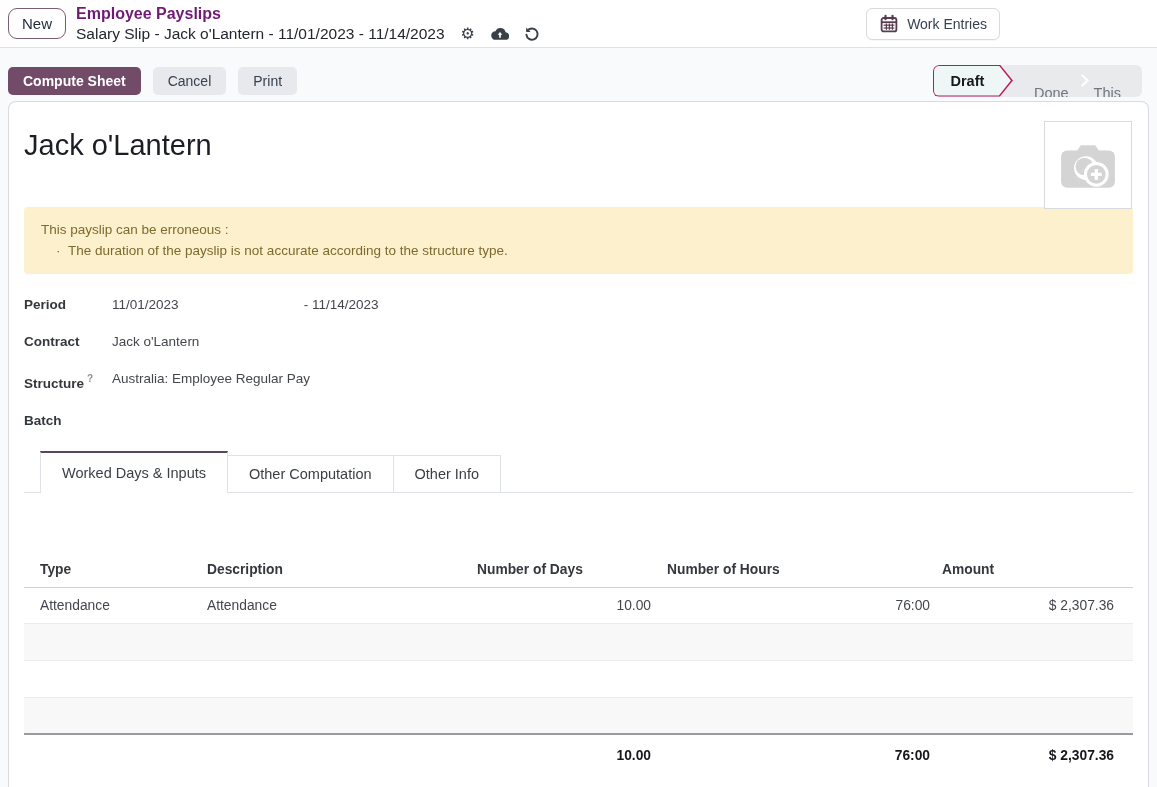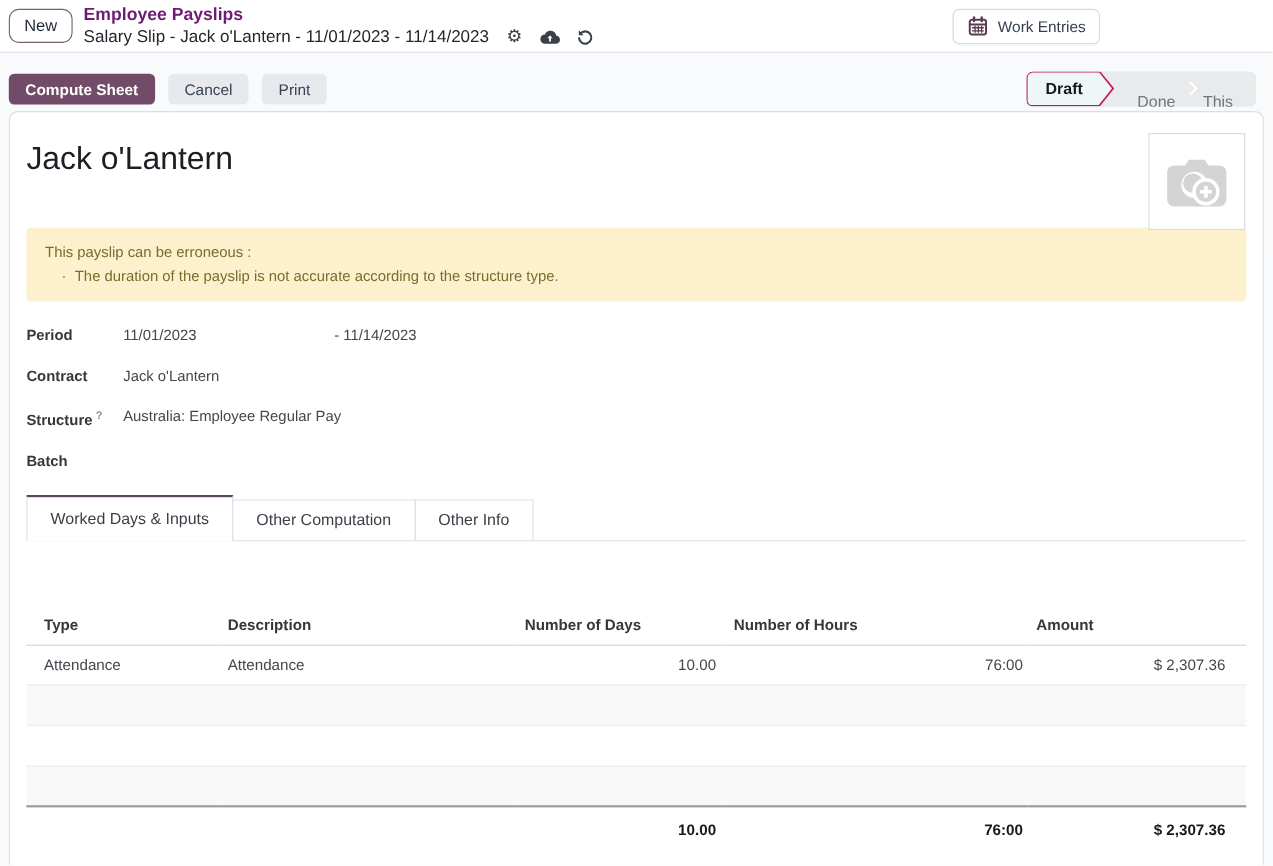--- a/index.html
+++ b/index.html
@@ -64,21 +64,21 @@
   .field-row { display:flex; margin-bottom:16px; line-height:21px; font-size:13.5px; min-height:21px; }
   .field-label { width:88px; font-weight:700; color:#34383d; flex-shrink:0; }
   .field-value { color:#43474d; }
   .date-from { display:inline-block; width:188px; }
   .help-sup { color:#8f8f8f; font-size:10px; vertical-align:super; margin-left:3px; font-weight:600; }
 
   
   .tabs { margin-top:20px; display:flex; align-items:flex-end; border-bottom:1px solid #dee2e6; }
   .tab { padding:10px 21px; font-size:14.5px; color:#3a3f45; border:1px solid #dee2e6; border-bottom:none;
          margin-left:-1px; cursor:pointer; background:transparent; }
-  .tab:first-child { margin-left:0; }
+  .tab:first-child { margin-left:16px; }
   .tab.active { background:#fff; border-top:2.5px solid #59455c; margin-bottom:-1px; padding-top:12px;
                 padding-bottom:12px; }
 
   .tab-content { padding-top:42px; }
   .section-title { font-size:13.5px; font-weight:700; color:#34383d; letter-spacing:.3px;
                    padding-bottom:7px; border-bottom:1px solid #d9dbde; }
 
   table.wd { width:100%; border-collapse:collapse; margin-top:17px; font-size:13.8px; color:#43474d;
              table-layout:fixed; }
   .wd th { font-weight:700; color:#34383d; padding:10px 8px; border-bottom:1px solid #cfd2d6;

